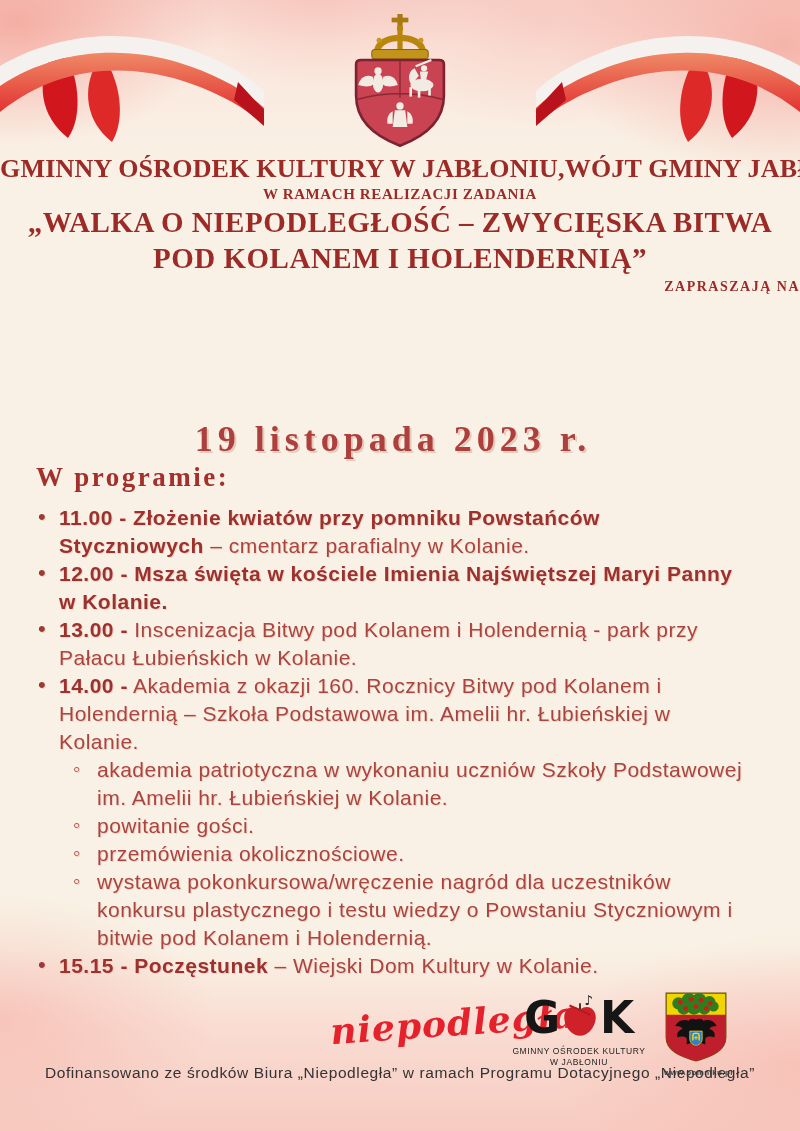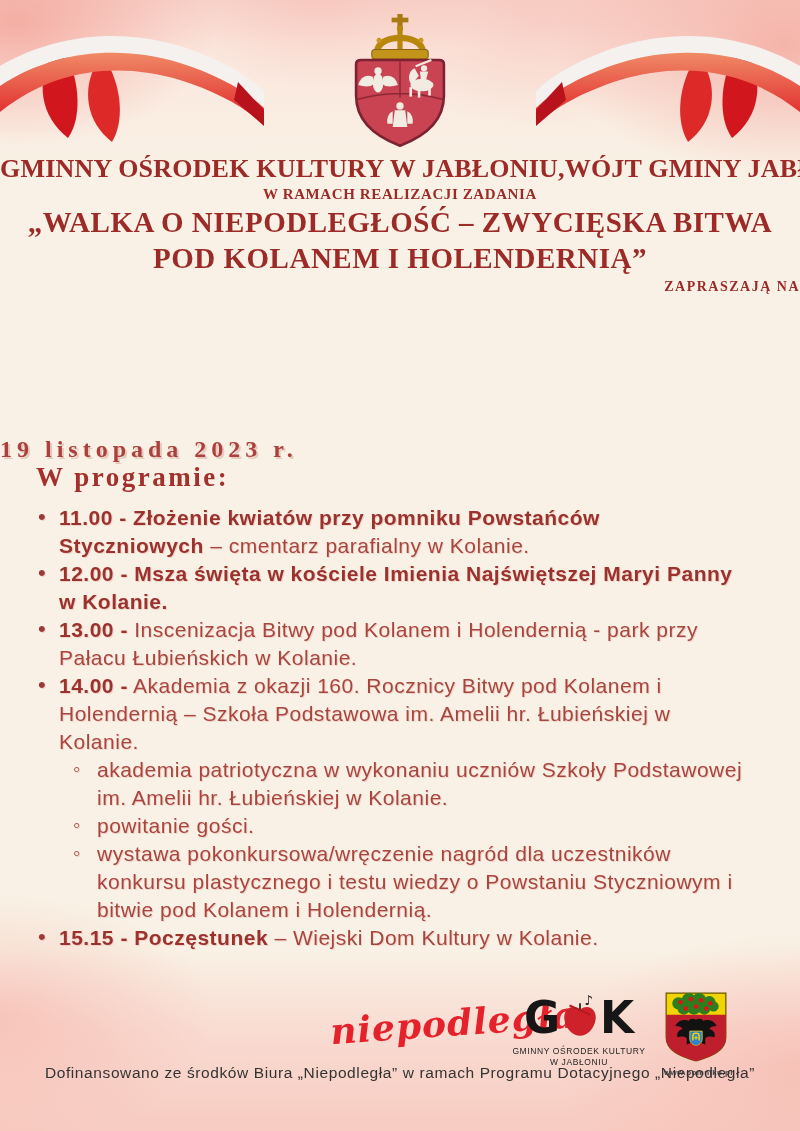--- a/index.html
+++ b/index.html
@@ -26,22 +26,22 @@
        font-family:"Liberation Serif",serif;font-weight:bold;}
   .hdr-l1{font-size:26px;white-space:nowrap;letter-spacing:.2px;}
   .hdr-l2{font-size:15px;letter-spacing:.6px;margin-top:2px;}
   .hdr-l3,.hdr-l4{font-size:29px;letter-spacing:.5px;line-height:33px;margin-top:3px;}
   .hdr-l5{font-size:14px;letter-spacing:1.5px;margin-top:4px;text-align:right;}
   
   .title{position:absolute;top:284px;left:0;width:800px;text-align:center;color:#a8403c;
          font-family:"Liberation Serif",serif;font-weight:bold;font-size:31px;line-height:34px;
          letter-spacing:4px;text-shadow:2px 2px 0 rgba(176,118,102,.35);}
   
-  .date{position:absolute;top:436px;left:0;width:786px;text-align:left;color:#ad403c;
-        font-family:"Liberation Serif",serif;font-weight:bold;font-size:24px;letter-spacing:5px;
+  .date{position:absolute;top:418px;left:0;width:786px;text-align:center;color:#ad403c;
+        font-family:"Liberation Serif",serif;font-weight:bold;font-size:36px;letter-spacing:5px;
         text-shadow:2px 2px 0 rgba(176,118,102,.3);}
   
   .prog-h{position:absolute;top:462px;left:36px;color:#a3302c;font-family:"Liberation Serif",serif;
           font-weight:bold;font-size:27px;letter-spacing:2.5px;}
   .prog{position:absolute;top:504px;left:32px;width:718px;font-size:21px;line-height:28px;
         letter-spacing:.5px;color:#a9453f;text-shadow:1px 1px 0 rgba(225,175,165,.45);}
   .p-item{position:relative;padding-left:27px;}
   .p-item::before{content:"•";position:absolute;left:6px;top:-1px;color:#9e3a35;font-size:22px;}
   .p-sub{position:relative;padding-left:24px;margin-left:41px;}
   .p-sub::before{content:"◦";position:absolute;left:0;top:-1px;color:#a9453f;font-size:21px;}
@@ -139,20 +139,21 @@
   <div class="date">19 listopada 2023 r.</div>
 
   <div class="prog-h">W programie:</div>
   <div class="prog">
     <div class="p-item"><span class="pi-bold">11.00 - Złożenie kwiatów przy pomniku Powstańców Styczniowych</span><span class="pi-reg"> – cmentarz parafialny w Kolanie.</span></div>
     <div class="p-item"><span class="pi-bold">12.00 - Msza święta w kościele Imienia Najświętszej Maryi Panny w Kolanie.</span><span class="pi-reg"></span></div>
     <div class="p-item"><span class="pi-bold">13.00 -</span><span class="pi-reg"> Inscenizacja Bitwy pod Kolanem i Holendernią - park przy Pałacu Łubieńskich  w Kolanie.</span></div>
     <div class="p-item"><span class="pi-bold">14.00 -</span><span class="pi-reg"> Akademia z okazji 160. Rocznicy Bitwy pod Kolanem i Holendernią – Szkoła Podstawowa im. Amelii hr. Łubieńskiej w Kolanie.</span></div>
     <div class="p-sub">akademia patriotyczna w wykonaniu uczniów Szkoły Podstawowej im. Amelii hr. Łubieńskiej w Kolanie.</div>
     <div class="p-sub">powitanie gości.</div>
+    <div class="p-sub">przemówienia okolicznościowe.</div>
     <div class="p-sub">wystawa pokonkursowa/wręczenie nagród dla uczestników konkursu plastycznego i testu wiedzy o Powstaniu Styczniowym i bitwie pod Kolanem i Holendernią.</div>
     <div class="p-item"><span class="pi-bold">15.15 - Poczęstunek</span><span class="pi-reg"> – Wiejski Dom Kultury w Kolanie.</span></div>
   </div>
 
 
   <div class="niepodlegla">niepodległa</div>
 
   <div class="gok">
     <div class="gok-row">
       <span class="gok-letter">G</span>

